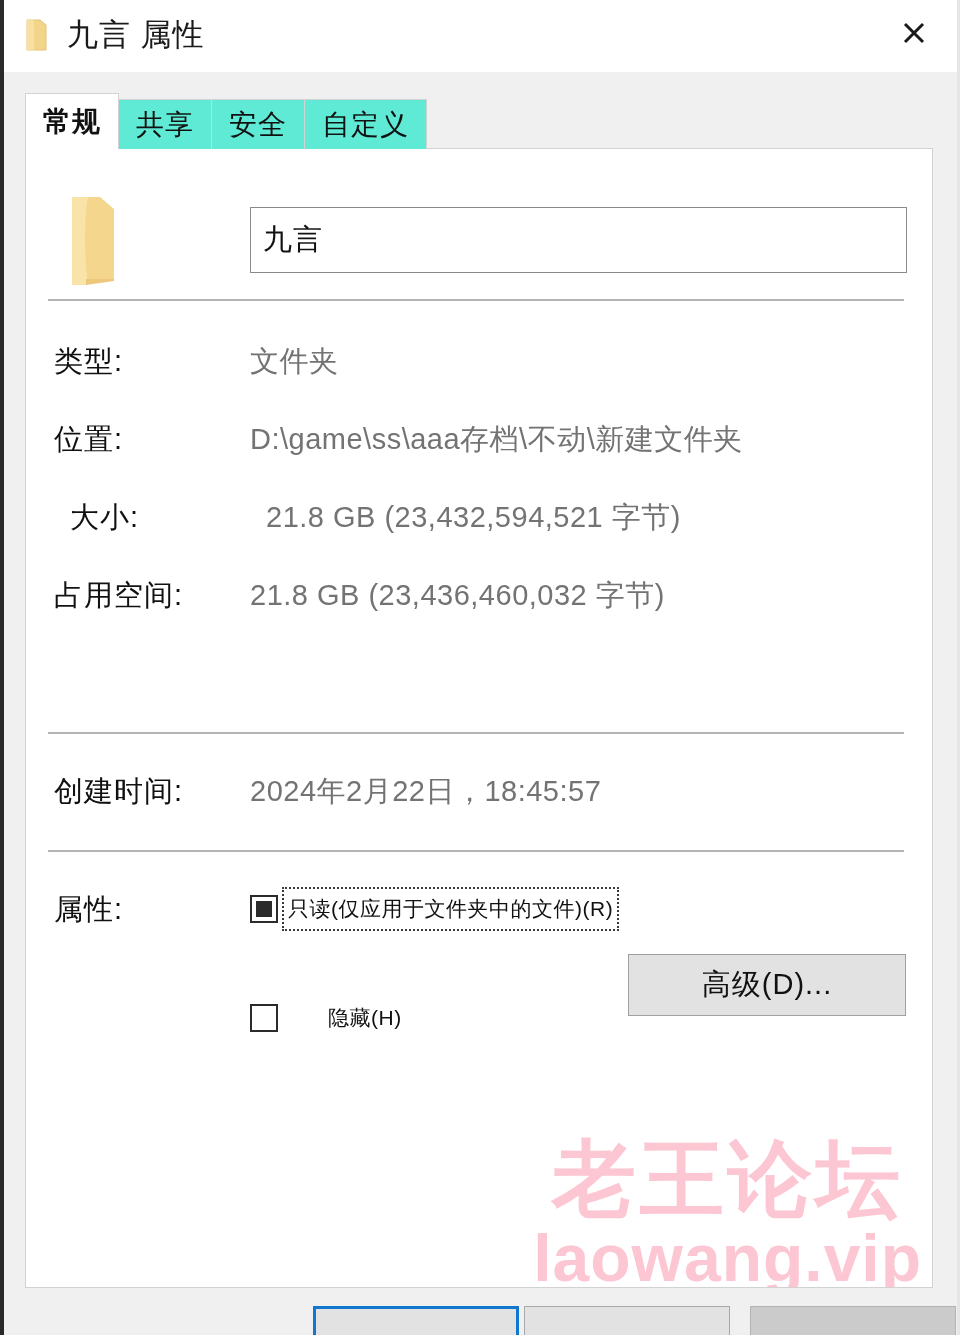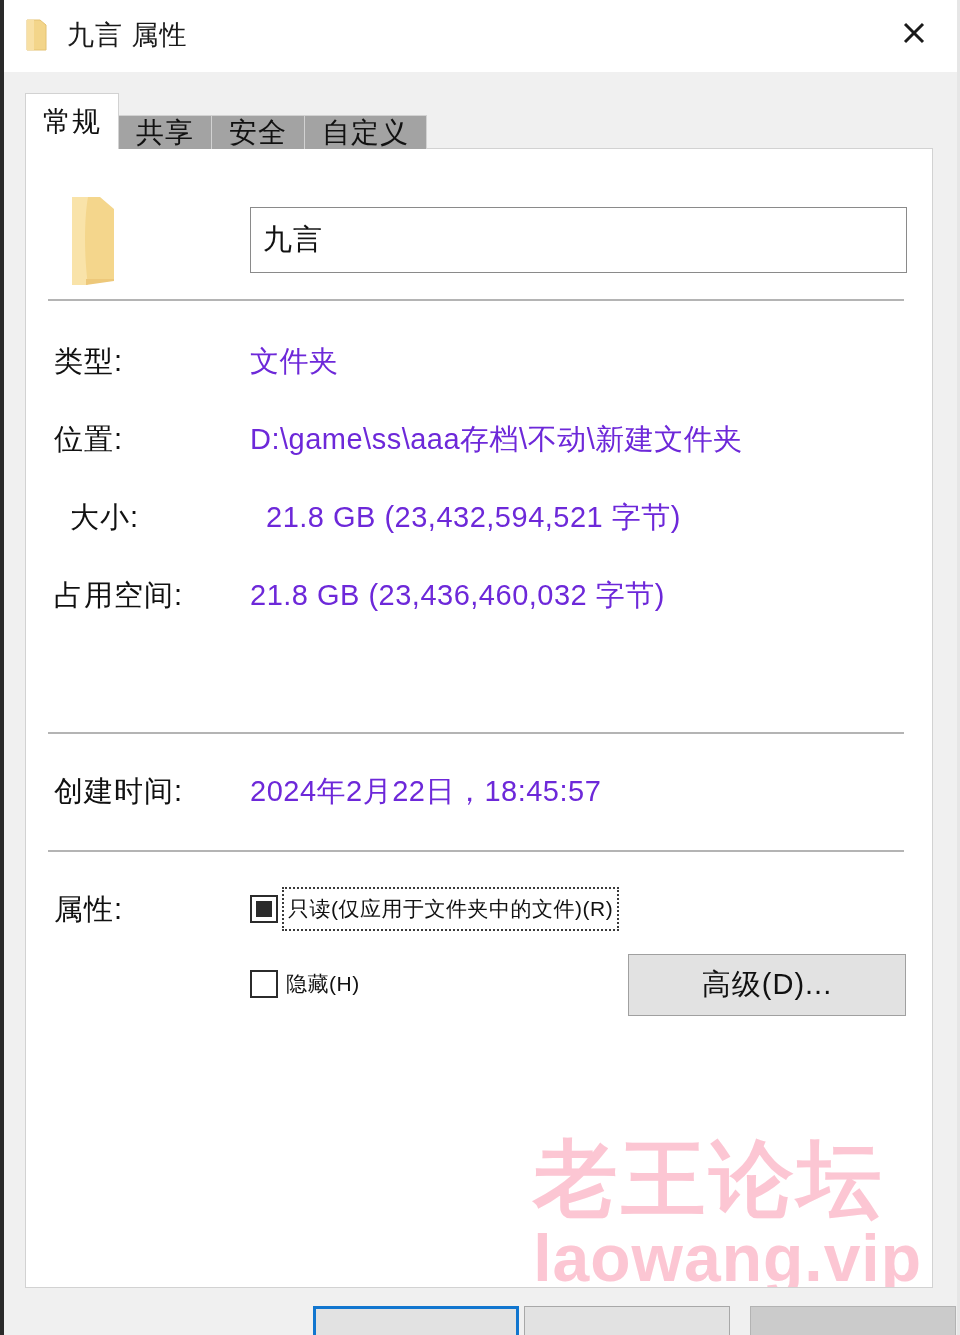--- a/index.html
+++ b/index.html
@@ -46,21 +46,21 @@
     background: #ffffff;
   }
   .title-icon {
     position: absolute;
     left: 22px; top: 18px;
     width: 22px; height: 34px;
   }
   .title-text {
     position: absolute;
     left: 63px; top: 13px;
-    font-size: 27px;
+    font-size: 31px;
     color: #1a1a1a;
     letter-spacing: 1px;
     white-space: nowrap;
     line-height: 44px;
   }
   .close-btn {
     position: absolute;
     right: 0px; top: 0px;
     width: 86px; height: 66px;
     background: transparent;
@@ -73,44 +73,44 @@
   
   .tabstrip {
     position: absolute;
     left: 25px; top: 93px;
     height: 56px;
     display: flex;
     align-items: flex-end;
     z-index: 5;
   }
   .tab {
-    height: 34px;
+    height: 50px;
     box-sizing: border-box;
     display: flex;
     align-items: center;
     justify-content: center;
     padding: 0 17px;
     font-size: 28px;
     color: #111;
-    background: #a3a3a3;
+    background: #5eead4;
     border: 1px solid #d2d2d2;
     border-bottom: none;
     margin-left: -1px;
     white-space: nowrap;
     cursor: pointer;
     letter-spacing: 1px;
   }
   .tab:first-child { margin-left: 0; }
   .tab.active {
     background: #ffffff;
     height: 56px;
     border-color: #d2d2d2;
     position: relative;
     z-index: 6;
-    font-weight: 400;
+    font-weight: 700;
   }
 
   
   .panel {
     position: absolute;
     left: 25px; top: 148px;
     width: 908px;
     height: 1140px;
     background: #ffffff;
     border: 1px solid #d2d2d2;
@@ -164,21 +164,21 @@
     font-size: 29px;
     color: #111;
     white-space: nowrap;
     letter-spacing: 1px;
     line-height: 40px;
   }
   .row .val {
     position: absolute;
     left: 224px; top: 0;
     font-size: 29px;
-    color: #6d28d9;
+    color: #737373;
     white-space: nowrap;
     letter-spacing: 0.5px;
     line-height: 40px;
   }
 
   
   .attr-label {
     position: absolute;
     left: 28px; top: 740px;
     font-size: 29px;
@@ -187,21 +187,21 @@
     line-height: 40px;
   }
   .cb-row {
     position: absolute;
     left: 224px;
     display: flex;
     align-items: center;
     height: 40px;
   }
   .cb-row.readonly { top: 740px; }
-  .cb-row.hidden-attr { top: 815px; }
+  .cb-row.hidden-attr { top: 849px; gap: 42px; }
   .cbox {
     width: 28px; height: 28px;
     box-sizing: border-box;
     border: 2px solid #2b2b2b;
     background: #ffffff;
     flex: 0 0 auto;
     position: relative;
     cursor: pointer;
   }
   .cbox.indeterminate::after {
@@ -236,20 +236,21 @@
     color: #111;
     cursor: pointer;
     letter-spacing: 1px;
   }
 
   
   .watermark {
     position: absolute;
     right: 10px;
     bottom: -6px;
+    text-align: center;
     pointer-events: none;
     user-select: none;
   }
   .wm-cn {
     font-size: 84px;
     font-weight: 700;
     color: #fcc6d3;
     letter-spacing: 4px;
     line-height: 92px;
     white-space: nowrap;

